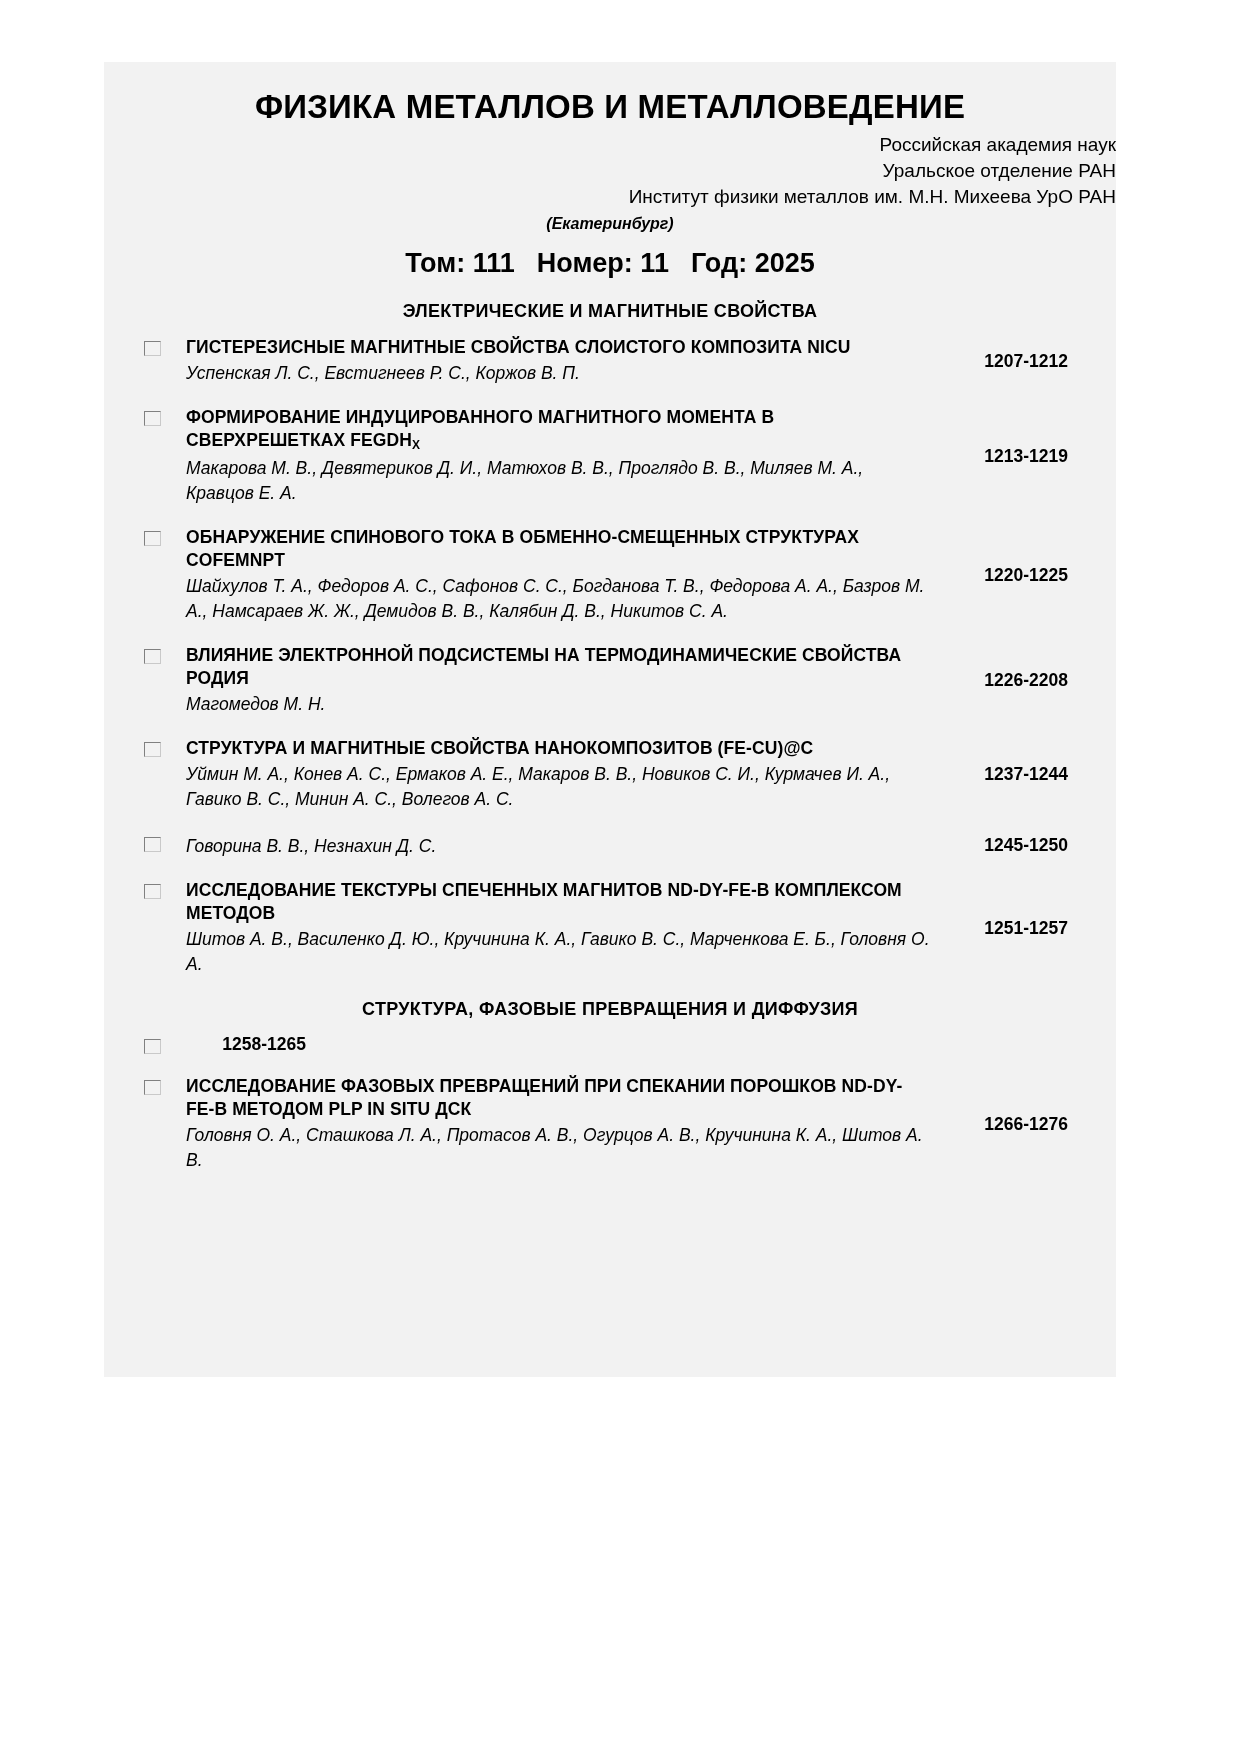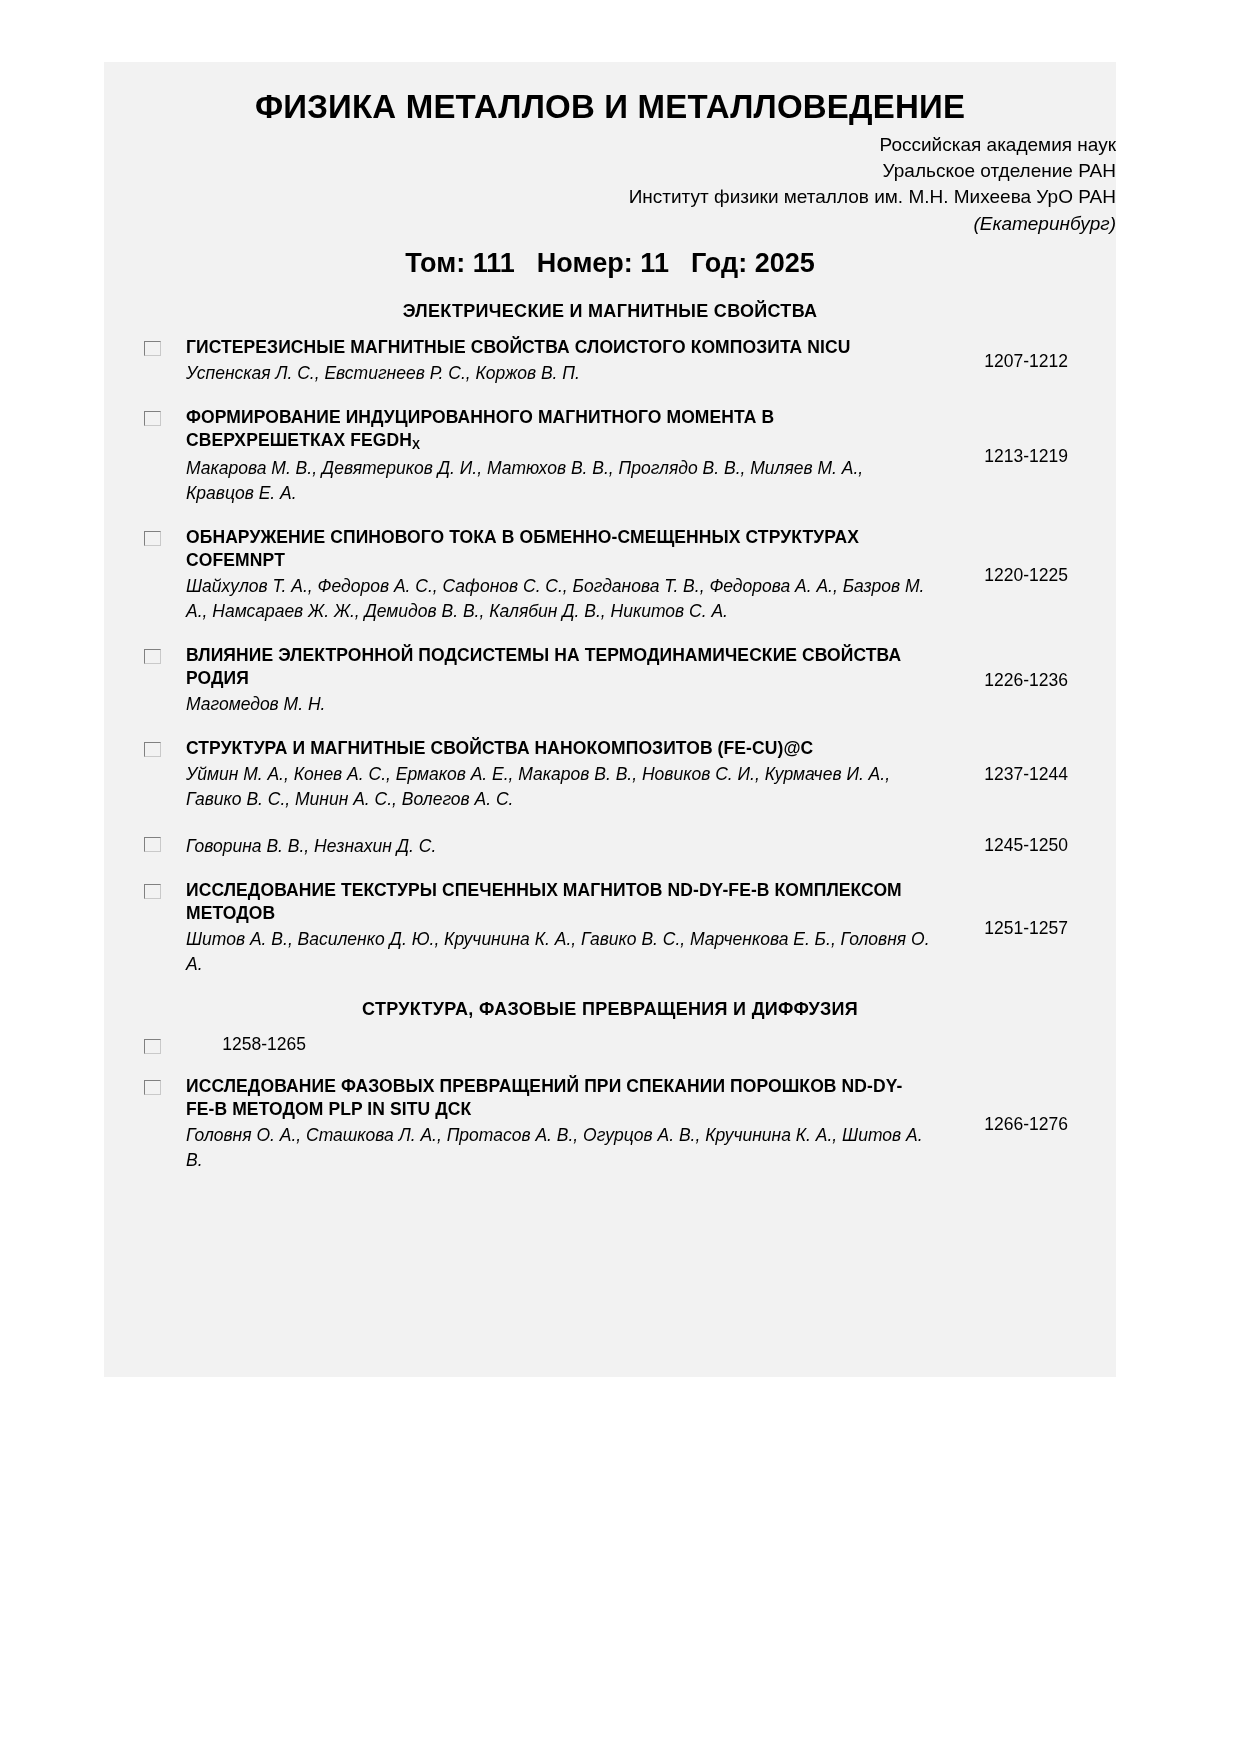--- a/index.html
+++ b/index.html
@@ -29,24 +29,25 @@
     font-weight: bold;
     letter-spacing: 0.2px;
     margin: 8px 0 6px 0;
   }
   .pub-line {
     text-align: right;
     font-size: 19px;
     line-height: 26px;
   }
   .pub-city {
-    text-align: right;
-    font-size: 19px;
+    text-align: center;
+    font-size: 16px;
     font-style: italic;
     line-height: 28px;
+    font-weight: bold;
   }
   .issue-line {
     text-align: center;
     font-size: 27px;
     font-weight: bold;
     margin-top: 10px;
     margin-bottom: 6px;
   }
   .issue-line span.gap { display: inline-block; width: 22px; }
   .section-heading {
@@ -94,20 +95,21 @@
     font-style: italic;
     line-height: 25px;
     margin-top: 2px;
   }
   .pages-cell {
     flex: 0 0 120px;
     width: 120px;
     text-align: right;
     font-size: 17.5px;
     align-self: center;
+    font-weight: bold;
   }
   sub { font-size: 12px; vertical-align: baseline; position: relative; top: 3px; }
 </style>
 </head>
 <body>
 
 <div class="page">
 
   <div class="journal-title">ФИЗИКА МЕТАЛЛОВ И МЕТАЛЛОВЕДЕНИЕ</div>
   <div class="pub-line">Российская академия наук</div>
@@ -157,21 +159,21 @@
     </div>
 
     <div class="entry">
       <div class="chk-cell">
           <span class="chk"></span>
         </div>
       <div class="body-cell">
         <div class="art-title">ВЛИЯНИЕ ЭЛЕКТРОННОЙ ПОДСИСТЕМЫ НА ТЕРМОДИНАМИЧЕСКИЕ СВОЙСТВА РОДИЯ</div>
         <div class="art-authors">Магомедов М. Н.</div>
       </div>
-      <div class="pages-cell">1226-1236</div>
+      <div class="pages-cell">1226-2208</div>
     </div>
 
     <div class="entry">
       <div class="chk-cell">
           <span class="chk"></span>
         </div>
       <div class="body-cell">
         <div class="art-title">СТРУКТУРА И МАГНИТНЫЕ СВОЙСТВА НАНОКОМПОЗИТОВ (FE-CU)@C</div>
         <div class="art-authors">Уймин М. А., Конев А. С., Ермаков А. Е., Макаров В. В., Новиков С. И., Курмачев И. А., Гавико В. С., Минин А. С., Волегов А. С.</div>
       </div>

